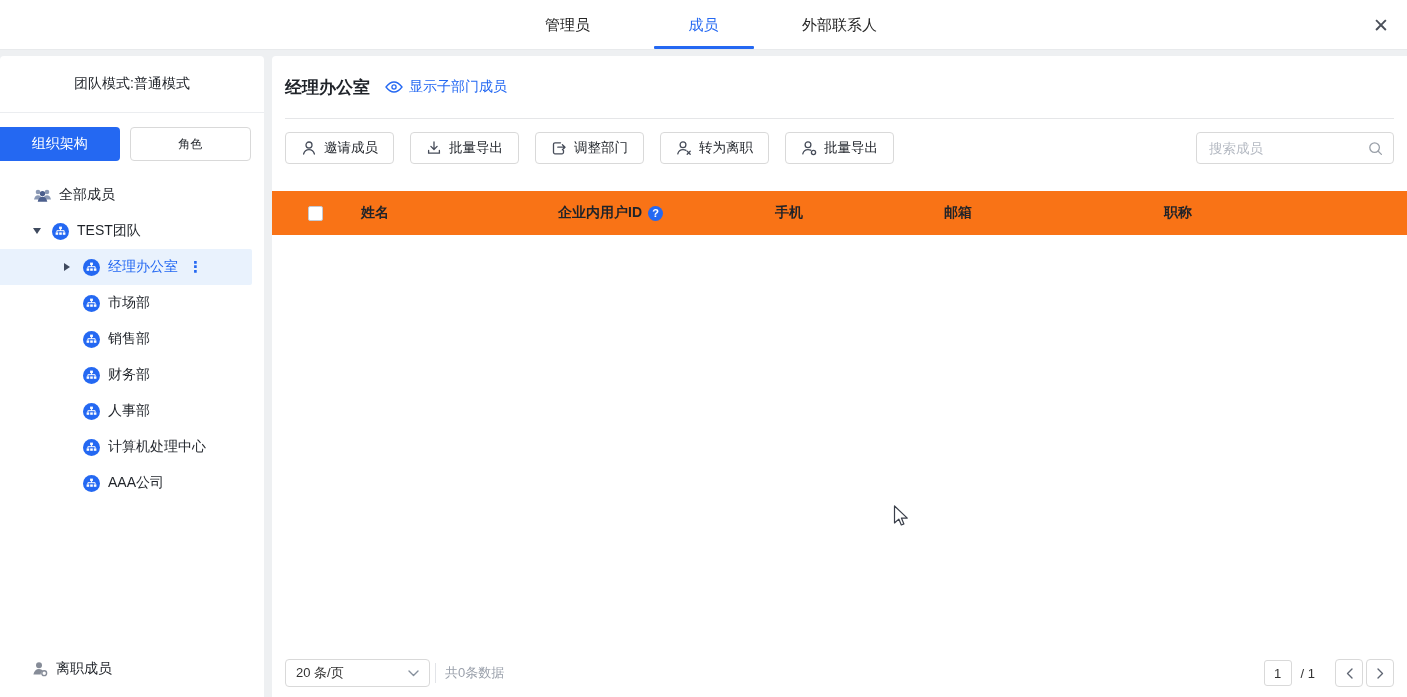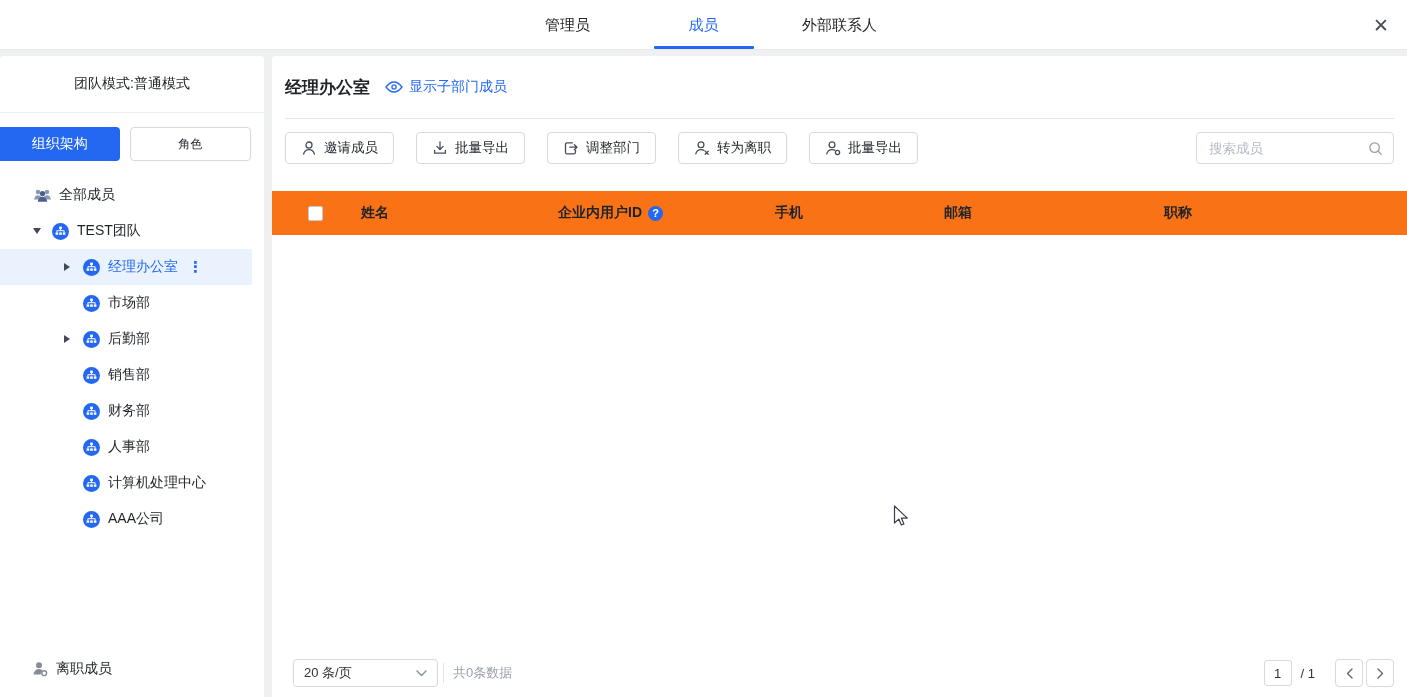--- a/index.html
+++ b/index.html
@@ -78,21 +78,21 @@
   .main {
     position:absolute; left:272px; top:56px; right:0; bottom:0; background:#fff;
     border-radius:4px 0 0 0; overflow:hidden;
   }
   .main-header { display:flex; align-items:center; gap:15px; height:62px; padding:0 16px 0 13px; }
   .page-title { font-size:17px; font-weight:bold; color:#1f2329; }
   .subdept-link {
     display:flex; align-items:center; gap:6px; color:#2468f2; font-size:14px; cursor:pointer;
   }
   .h-divider { border-bottom:1px solid #e5e6e8; margin:0 13px; }
-  .toolbar { display:flex; align-items:flex-start; gap:22px; padding:13px; }
+  .toolbar { display:flex; align-items:flex-start; gap:16px; padding:13px; }
   .tbtn {
     height:32px; padding:0 15px; background:#fff; border:1px solid #d9d9d9;
     border-radius:4px; display:inline-flex; align-items:center; gap:7px;
     font-size:13.5px; color:#1f2329; cursor:pointer; white-space:nowrap;
   }
   .tbtn svg { display:block; }
   .search-box {
     margin-left:auto; width:198px; height:32px; border:1px solid #d9d9d9;
     border-radius:4px; display:flex; align-items:center; position:relative; background:#fff;
   }
@@ -114,21 +114,21 @@
     width:15px; height:15px; border:1px solid #c5c9d1; border-radius:2px;
     background:#fff; margin-left:36px; cursor:pointer;
   }
   .q-icon {
     width:15px; height:15px; border-radius:50%; background:#2468f2; color:#fff;
     font-size:11px; font-weight:bold; line-height:15px; text-align:center; cursor:pointer;
   }
   .table-body { height:395px; background:#fff; }
   
   .list-footer {
-    position:absolute; left:8px; right:0; bottom:0; height:48px; background:#fff;
+    position:absolute; left:0; right:0; bottom:0; height:48px; background:#fff;
     display:flex; align-items:center; padding:0 13px;
   }
   .page-size {
     width:145px; height:28px; border:1px solid #d9d9d9; border-radius:4px;
     display:flex; align-items:center; justify-content:space-between;
     padding:0 10px; font-size:13px; color:#333; cursor:pointer; background:#fff;
   }
   .v-div { width:1px; height:20px; background:#e2e4e8; margin:0 9px 0 5px; }
   .total-text { font-size:13px; color:#9aa0ab; }
   .pager { margin-left:auto; display:flex; align-items:center; }
@@ -215,34 +215,20 @@
         <circle cx="8.5" cy="8.5" r="8.5" fill="#2468f2"></circle>
         <rect x="7.1" y="3.6" width="2.8" height="2.5" fill="#fff"></rect>
         <path d="M8.5 6.1v1.6M4.9 9.4V7.7h7.2v1.7" stroke="#fff" stroke-width="1" fill="none"></path>
         <rect x="3.6" y="9.4" width="2.6" height="2.4" fill="#fff"></rect>
         <rect x="7.2" y="9.4" width="2.6" height="2.4" fill="#fff"></rect>
         <rect x="10.8" y="9.4" width="2.6" height="2.4" fill="#fff"></rect>
       </svg>
       <span>市场部</span>
     </div>
 
-    <div class="tree-row level1">
-      <span class="caret-slot">
-          <span class="caret-right"></span>
-        </span>
-      <svg class="node-icon" viewBox="0 0 17 17">
-        <circle cx="8.5" cy="8.5" r="8.5" fill="#2468f2"></circle>
-        <rect x="7.1" y="3.6" width="2.8" height="2.5" fill="#fff"></rect>
-        <path d="M8.5 6.1v1.6M4.9 9.4V7.7h7.2v1.7" stroke="#fff" stroke-width="1" fill="none"></path>
-        <rect x="3.6" y="9.4" width="2.6" height="2.4" fill="#fff"></rect>
-        <rect x="7.2" y="9.4" width="2.6" height="2.4" fill="#fff"></rect>
-        <rect x="10.8" y="9.4" width="2.6" height="2.4" fill="#fff"></rect>
-      </svg>
-      <span>后勤部</span>
-    </div>
 
     <div class="tree-row level1">
       <span class="caret-slot"></span>
       <svg class="node-icon" viewBox="0 0 17 17">
         <circle cx="8.5" cy="8.5" r="8.5" fill="#2468f2"></circle>
         <rect x="7.1" y="3.6" width="2.8" height="2.5" fill="#fff"></rect>
         <path d="M8.5 6.1v1.6M4.9 9.4V7.7h7.2v1.7" stroke="#fff" stroke-width="1" fill="none"></path>
         <rect x="3.6" y="9.4" width="2.6" height="2.4" fill="#fff"></rect>
         <rect x="7.2" y="9.4" width="2.6" height="2.4" fill="#fff"></rect>
         <rect x="10.8" y="9.4" width="2.6" height="2.4" fill="#fff"></rect>

